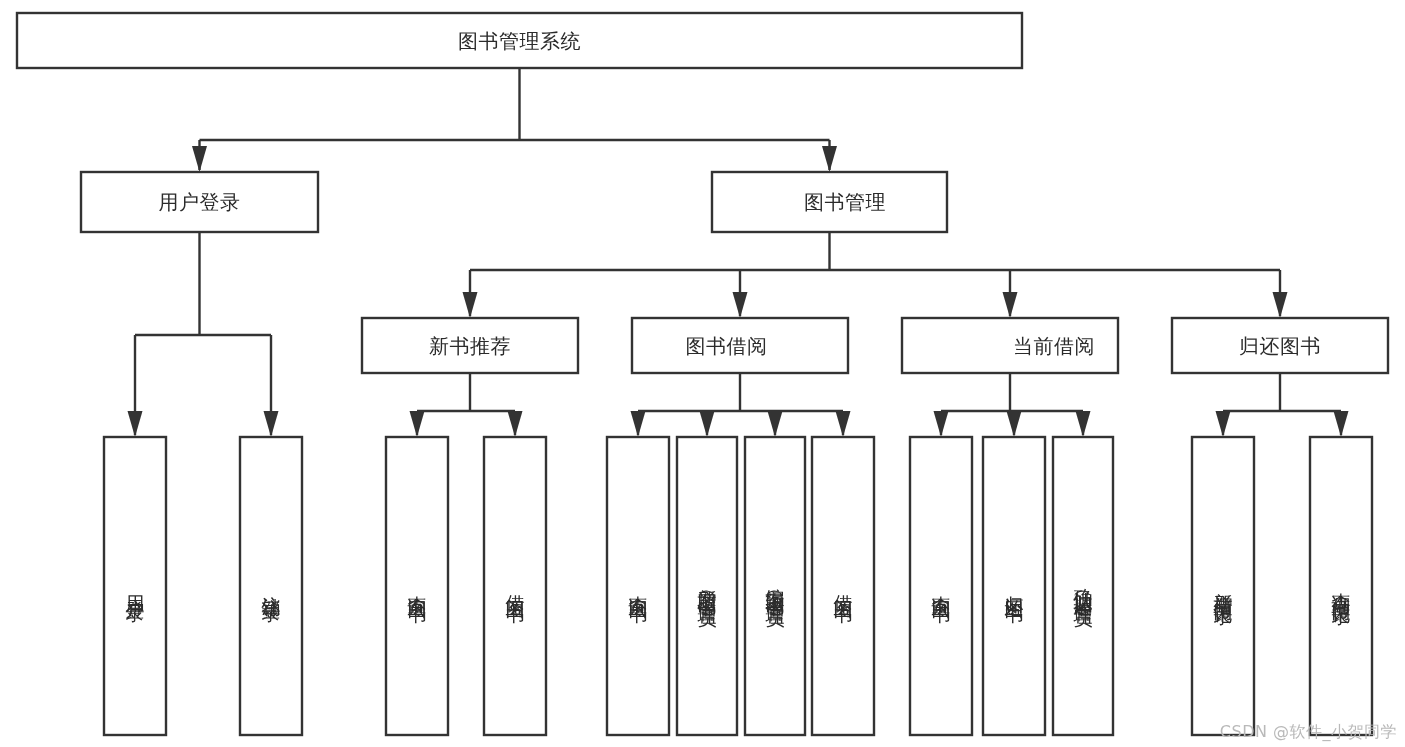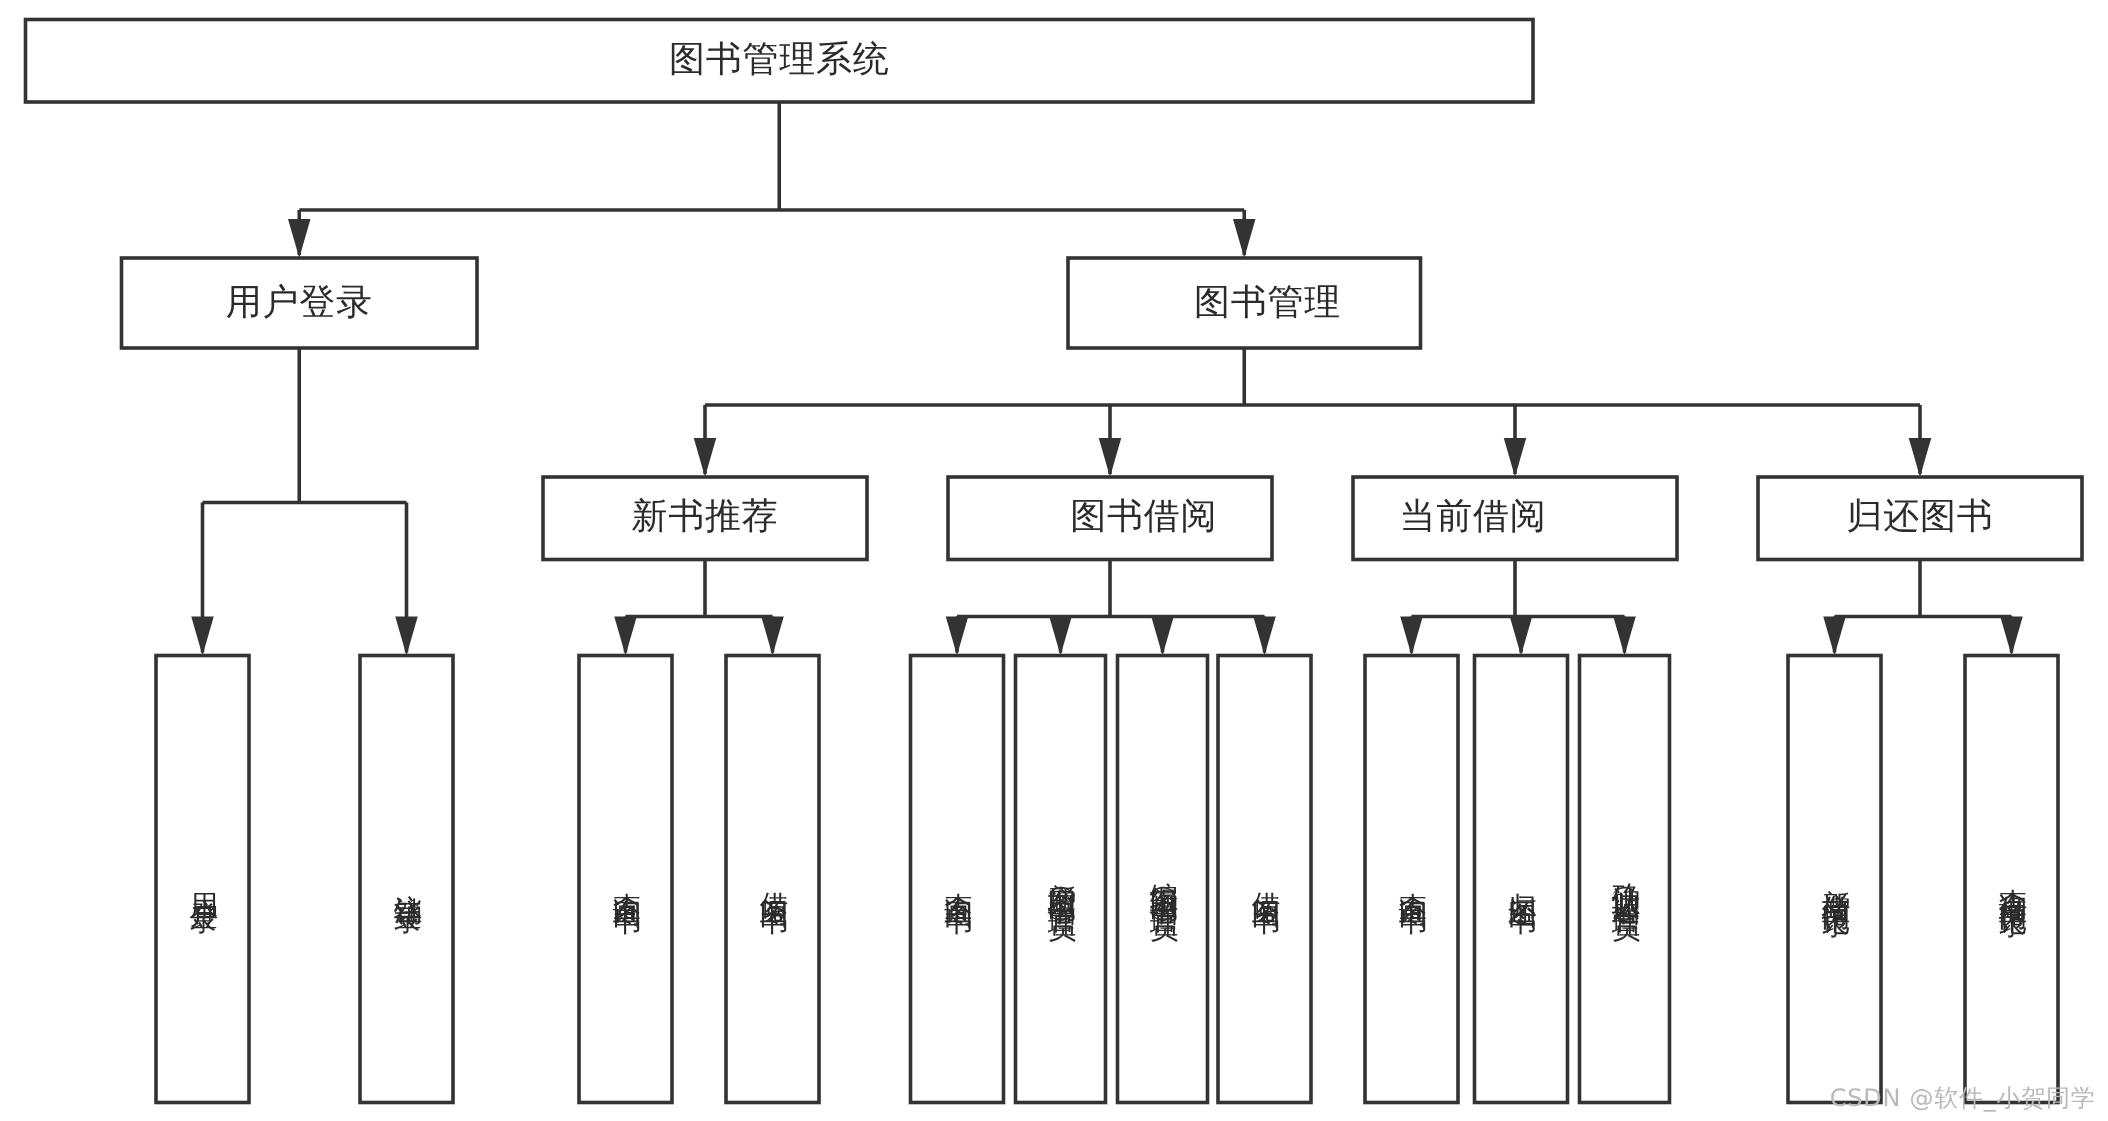--- a/index.html
+++ b/index.html
@@ -45,25 +45,24 @@
     position: absolute;
     display: flex;
     align-items: center;
     justify-content: center;
     color: #2b2b2b;
     font-family: "DejaVu Sans", "Liberation Sans", sans-serif;
     pointer-events: none;
     box-sizing: border-box;
   }
   .node-label.horizontal {
-    font-size: 24px;
+    font-size: 20px;
     letter-spacing: 0.5px;
     line-height: 1.1;
     white-space: nowrap;
-    font-family: Liberation Serif, serif;
   }
   .node-label.vertical {
     writing-mode: vertical-rl;
     text-orientation: upright;
     font-size: 19px;
     letter-spacing: 3px;
     line-height: 1.05;
     white-space: nowrap;
   }
   .watermark {
@@ -159,22 +158,22 @@
         <rect x="1192" y="437" width="62" height="298" class="node-box"></rect>
         <rect x="1310" y="437" width="62" height="298" class="node-box"></rect>
       </g>
   </svg>
 
   <div id="label-layer">
       <div class="node-label horizontal" style="left: 17px; top: 13px; width: 1005px; height: 55px;">图书管理系统</div>
       <div class="node-label horizontal" style="left: 81px; top: 172px; width: 237px; height: 60px;">用户登录</div>
       <div class="node-label horizontal" style="left: 712px; top: 172px; width: 266px; height: 60px;">图书管理</div>
       <div class="node-label horizontal" style="left: 362px; top: 318px; width: 216px; height: 55px;">新书推荐</div>
-      <div class="node-label horizontal" style="left: 668px; top: 318px; width: 189px; height: 55px;">图书借阅</div>
-      <div class="node-label horizontal" style="left: 874px; top: 318px; width: 216px; height: 55px;">当前借阅</div>
+      <div class="node-label horizontal" style="left: 632px; top: 318px; width: 189px; height: 55px;">图书借阅</div>
+      <div class="node-label horizontal" style="left: 946px; top: 318px; width: 216px; height: 55px;">当前借阅</div>
       <div class="node-label horizontal" style="left: 1172px; top: 318px; width: 216px; height: 55px;">归还图书</div>
       <div class="node-label vertical" style="left: 104px; top: 437px; width: 62px; height: 298px;">用户登录</div>
       <div class="node-label vertical" style="left: 240px; top: 437px; width: 62px; height: 298px;">注销登录</div>
       <div class="node-label vertical" style="left: 386px; top: 437px; width: 62px; height: 298px;">查询图书</div>
       <div class="node-label vertical" style="left: 484px; top: 437px; width: 62px; height: 298px;">借阅图书</div>
       <div class="node-label vertical" style="left: 607px; top: 437px; width: 62px; height: 298px;">查询图书</div>
       <div class="node-label vertical" style="left: 677px; top: 437px; width: 60px; height: 298px;">新增图书（管理员）</div>
       <div class="node-label vertical" style="left: 745px; top: 437px; width: 60px; height: 298px;">编辑图书（管理员）</div>
       <div class="node-label vertical" style="left: 812px; top: 437px; width: 62px; height: 298px;">借阅图书</div>
       <div class="node-label vertical" style="left: 910px; top: 437px; width: 62px; height: 298px;">查询图书</div>

